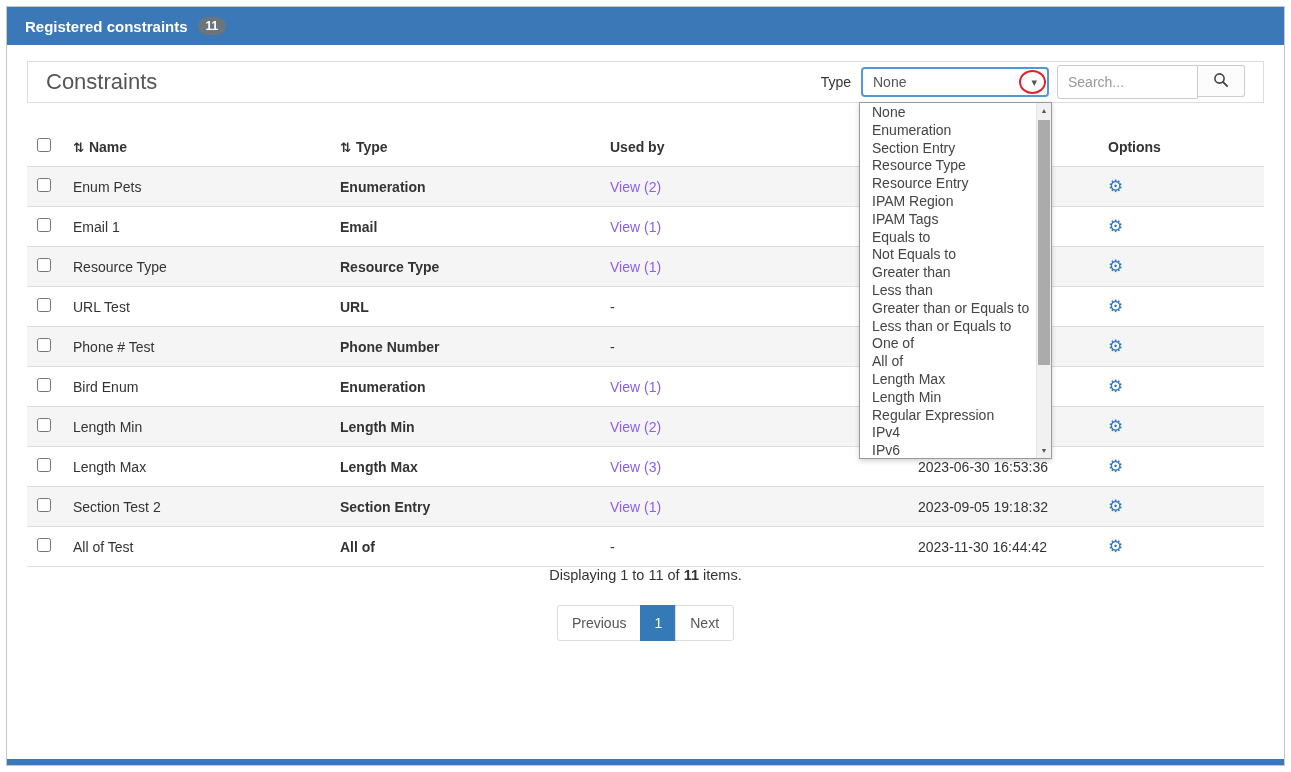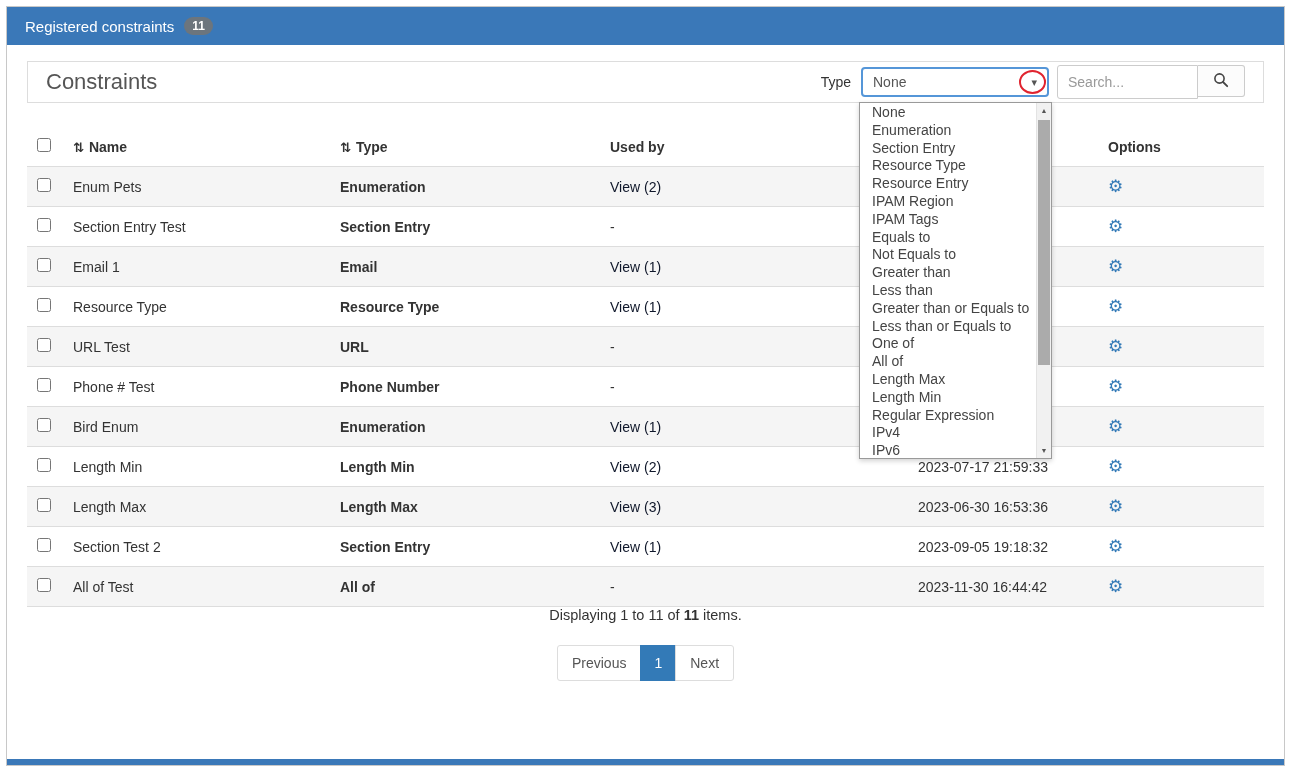--- a/index.html
+++ b/index.html
@@ -1,19 +1,19 @@
 <!DOCTYPE html>
 <html><head>
 <meta charset="utf-8">
 <style>
   *{box-sizing:border-box}
   html,body{margin:0;padding:0;background:#fff;font-family:"Liberation Sans","DejaVu Sans",sans-serif}
   .page{position:relative;width:1279px;height:760px;margin:6px;border:1px solid #c8c8c8;display:flex;flex-direction:column;background:#fff;overflow:visible}
   .topbar{height:38px;background:#3a78b8;display:flex;align-items:center;padding:0 18px;flex:0 0 auto}
-  .topbar .title{color:#fff;font-size:15px;font-weight:400}
+  .topbar .title{color:#fff;font-size:15px;font-weight:700}
   .badge{margin-left:10px;background:#6c757d;color:#fff;border-radius:10px;font-size:12px;font-weight:700;padding:2px 8px;line-height:1.2}
   .content{flex:1 1 auto;padding:16px 20px 0;position:relative}
   .filterbar{border:1px solid #ddd;height:42px;display:flex;align-items:center;padding:0 18px;position:relative;background:#fff}
   .card-title{font-size:22px;color:#555}
   .filters{margin-left:auto;display:flex;align-items:center}
   .type-label{font-size:14px;color:#333;margin-right:10px}
   .select{position:relative;width:188px;height:30px;border:2px solid #5596d8;border-radius:4px;background:#fff;display:flex;align-items:center;padding:0 30px 0 10px;font-size:14px;color:#555;margin-right:8px;cursor:pointer}
   .select .caret{position:absolute;right:10px;top:50%;transform:translateY(-50%);font-size:11px;color:#555}
   .red-ellipse{position:absolute;right:1px;top:50%;transform:translateY(-50%);width:27px;height:24px;border:2px solid #e0242f;border-radius:50%;pointer-events:none}
   .search-group{display:flex}
@@ -27,21 +27,21 @@
   .dd-scroll .arr{position:absolute;left:0;width:100%;height:15px;display:flex;align-items:center;justify-content:center;font-size:7px;color:#555;background:#f1f1f1;cursor:pointer}
   .arr.up{top:0}.arr.down{bottom:0}
   .dd-thumb{position:absolute;left:1px;right:1px;top:17px;height:245px;background:#ababab;cursor:pointer}
   table{width:100%;border-collapse:collapse;margin-top:24px;table-layout:fixed}
   thead th{font-size:14px;color:#333;text-align:left;font-weight:700;padding:11px 8px;border-bottom:1px solid #ddd;overflow:hidden}
   thead th.cb,tbody td.cb{padding-left:10px}
   tbody td{font-size:14px;color:#333;padding:11px 8px;border-bottom:1px solid #ddd;overflow:hidden;white-space:nowrap}
   tbody tr:nth-child(odd){background:#f5f5f5}
   .sort-ico{font-size:13px;color:#333;margin-right:5px}
   td.type-cell{font-weight:700}
-  a.view{color:#0f172a;text-decoration:none;cursor:pointer}
+  a.view{color:#8b5cf6;text-decoration:none;cursor:pointer}
   .gear{color:#337ab7;font-size:17px;cursor:pointer;line-height:1}
   .summary{text-align:center;font-size:14.5px;color:#333}
   .summary b{font-weight:700}
   .pagination{margin-top:22px;display:flex;justify-content:center;padding-bottom:28px}
   .pg{border:1px solid #ddd;background:#fff;color:#555;font-size:14px;padding:2px 14px;margin-left:-1px;cursor:pointer;font-family:inherit}
   .pg.first{border-radius:3px 0 0 3px;margin-left:0}
   .pg.last{border-radius:0 3px 3px 0}
   .pg.active{background:#337ab7;border-color:#337ab7;color:#fff;padding:9px 13px}
   .bottombar{margin-top:auto;height:6px;background:#3a78b8;flex:0 0 auto}
   input[type=checkbox]{width:14px;height:14px;margin:0;cursor:pointer}
@@ -136,28 +136,20 @@
           <tr>
             <td class="cb"><input type="checkbox" style=""></td>
             <td>Enum Pets</td>
             <td class="type-cell">Enumeration</td>
             <td><a class="view">View (2)</a></td>
             <td></td>
             <td><span class="gear">⚙</span></td>
           </tr>
           <tr>
             <td class="cb"><input type="checkbox" style=""></td>
-            <td>Section Entry Test</td>
-            <td class="type-cell">Section Entry</td>
-            <td>-</td>
-            <td></td>
-            <td><span class="gear">⚙</span></td>
-          </tr>
-          <tr>
-            <td class="cb"><input type="checkbox" style=""></td>
             <td>Email 1</td>
             <td class="type-cell">Email</td>
             <td><a class="view">View (1)</a></td>
             <td></td>
             <td><span class="gear">⚙</span></td>
           </tr>
           <tr>
             <td class="cb"><input type="checkbox" style=""></td>
             <td>Resource Type</td>
             <td class="type-cell">Resource Type</td>

